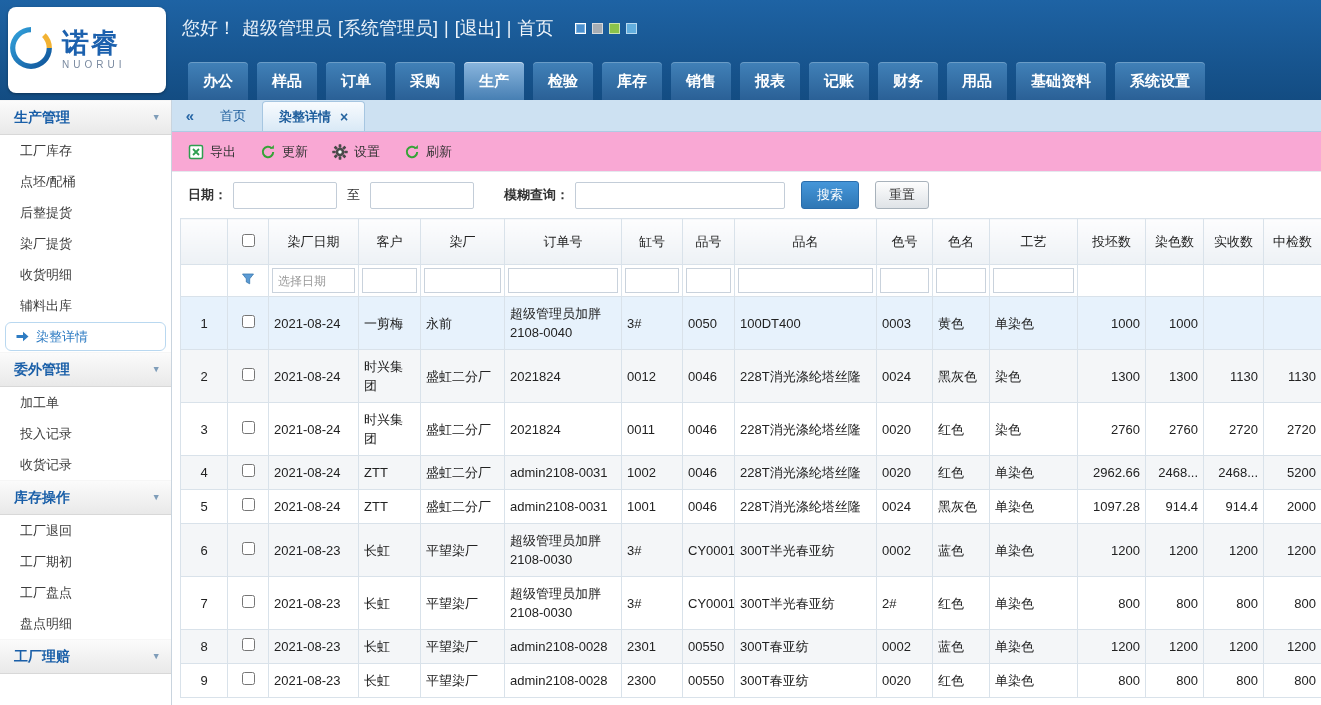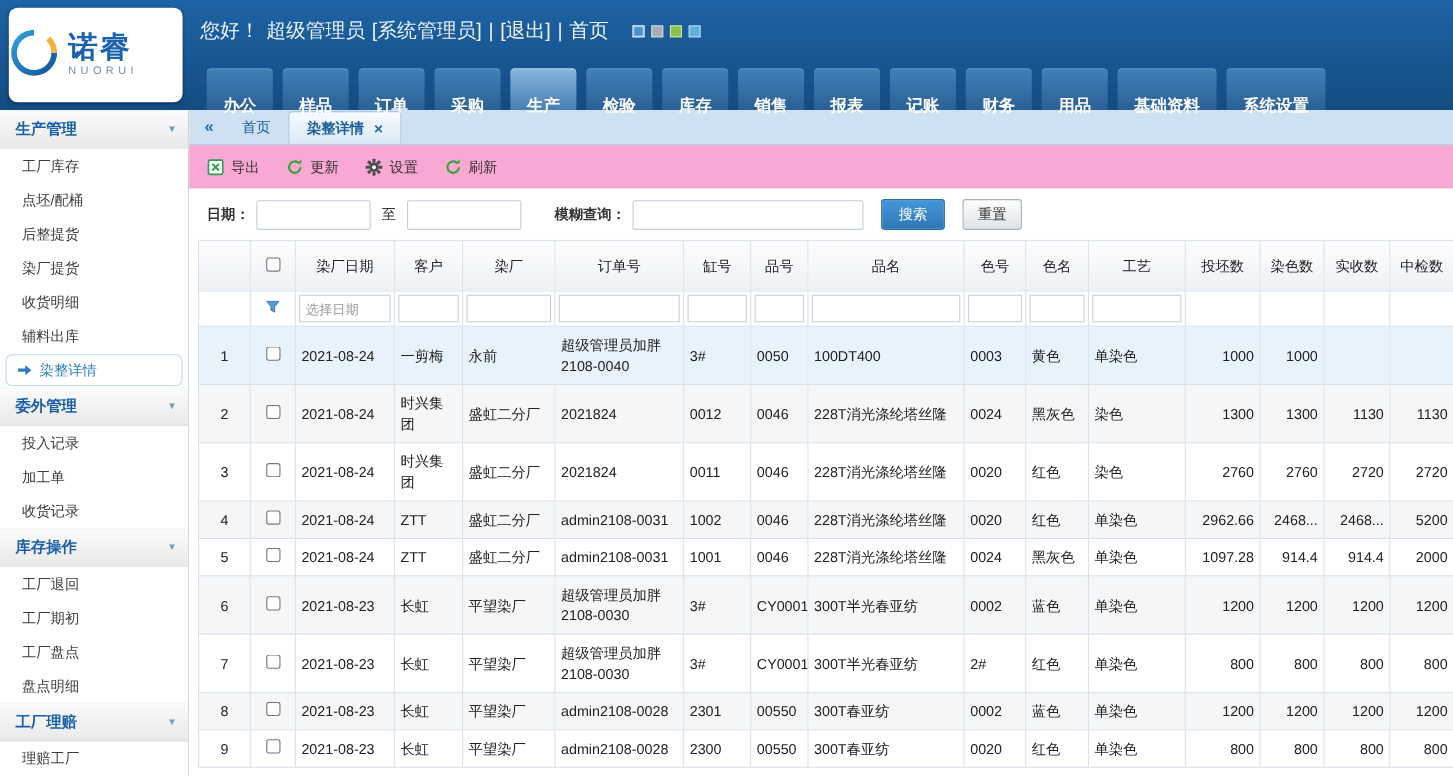--- a/index.html
+++ b/index.html
@@ -15,21 +15,21 @@
   .logo-text { display:flex; flex-direction:column; line-height:1.05; }
   .logo-cn { font-size:27px; font-weight:bold; color:#1c61ae; letter-spacing:2px; }
   .logo-en { font-size:10px; color:#7a8aa0; letter-spacing:4px; margin-top:3px; }
   .greeting { position:absolute; left:182px; top:16px; display:flex; align-items:center; gap:6px;
     color:#e9f1f9; font-size:18px; }
   .glink { color:#f2f7fc; cursor:pointer; text-decoration:none; }
   .theme-swatches { display:flex; gap:6px; margin-left:16px; }
   .swatch { width:11px; height:11px; cursor:pointer; border:1px solid rgba(255,255,255,.55); }
   .swatch.sel { border:1px solid #fff; box-shadow:0 0 0 1px #7fb3df inset; }
   .mainnav { position:absolute; left:188px; bottom:0; display:flex; gap:9px; align-items:flex-end; }
-  .nav-tab { padding:16px 15px; height:38px; line-height:38px; text-align:center; color:#fff;
+  .nav-tab { padding:0 15px; height:38px; line-height:38px; text-align:center; color:#fff;
     font-size:15px; font-weight:bold; border-radius:4px 4px 0 0; cursor:pointer;
     background:linear-gradient(#4181b8,#2a6096); box-shadow:inset 0 1px 0 rgba(255,255,255,.22); }
   .nav-tab.active { background:linear-gradient(#8ab6de,#477fb3); box-shadow:inset 0 1px 0 rgba(255,255,255,.5); }
 
   
   .bodyrow { display:flex; height:605px; }
   .sidebar { width:172px; border-right:1px solid #c9d4de; background:#fff; overflow:hidden; flex:none; }
   .side-header { height:35px; display:flex; align-items:center; justify-content:space-between;
     padding:0 12px 0 14px; background:linear-gradient(#fbfbfb,#e9e9e9);
     border-bottom:1px solid #d8d8d8; border-top:1px solid #f6f6f6;
@@ -162,36 +162,35 @@
             <svg width="13" height="11" viewBox="0 0 13 11">
               <path d="M0.5 4h6.5V0.8L12.5 5.5 7 10.2V7H0.5Z" fill="#2e7cc3"></path>
             </svg>
           </span>
           <span>染整详情</span>
         </div>
         <div class="side-header">
           <span>委外管理</span>
           <span class="chev">▼</span>
         </div>
+        <div class="side-item">加工单</div>
         <div class="side-item">投入记录</div>
-        <div class="side-item">加工单</div>
         <div class="side-item">收货记录</div>
         <div class="side-header">
           <span>库存操作</span>
           <span class="chev">▼</span>
         </div>
         <div class="side-item">工厂退回</div>
         <div class="side-item">工厂期初</div>
         <div class="side-item">工厂盘点</div>
         <div class="side-item">盘点明细</div>
         <div class="side-header">
           <span>工厂理赔</span>
           <span class="chev">▼</span>
         </div>
-        <div class="side-item">理赔工厂</div>
       </aside>
 
     <main class="content">
       <div class="tabstrip">
         <span class="tab-scroll">«</span>
         <span id="tabs-holder" style="display:flex;align-items:flex-end;">
             <div class="tab">
               <span>首页</span>
             </div>
             <div class="tab active">

